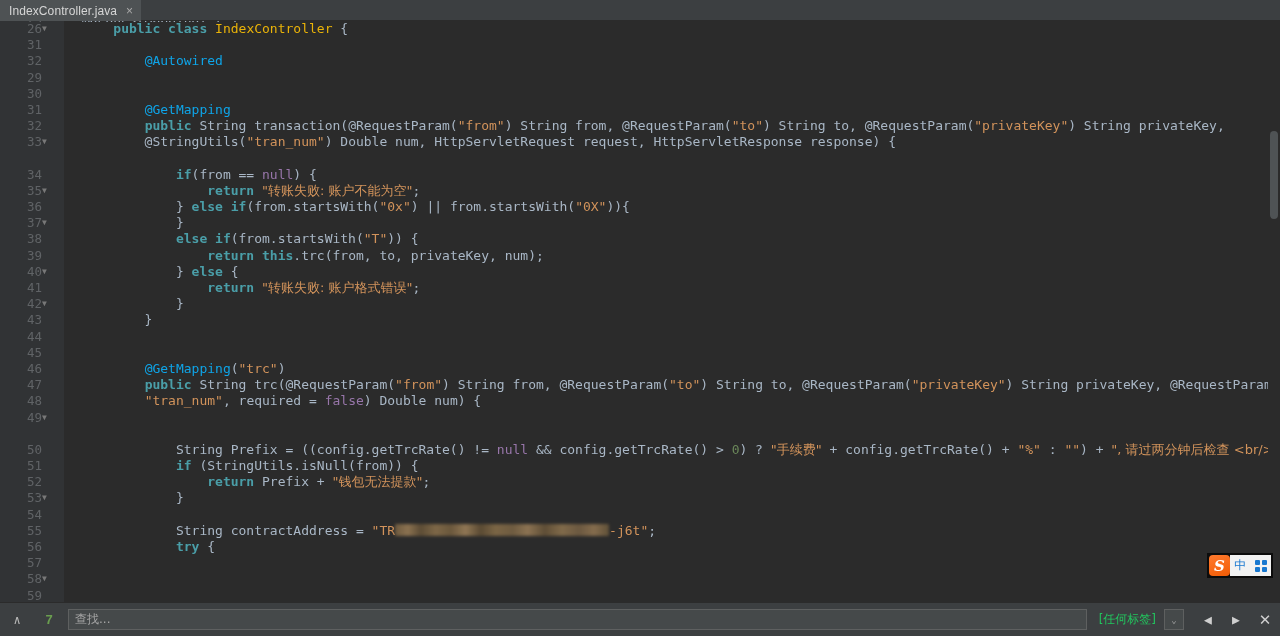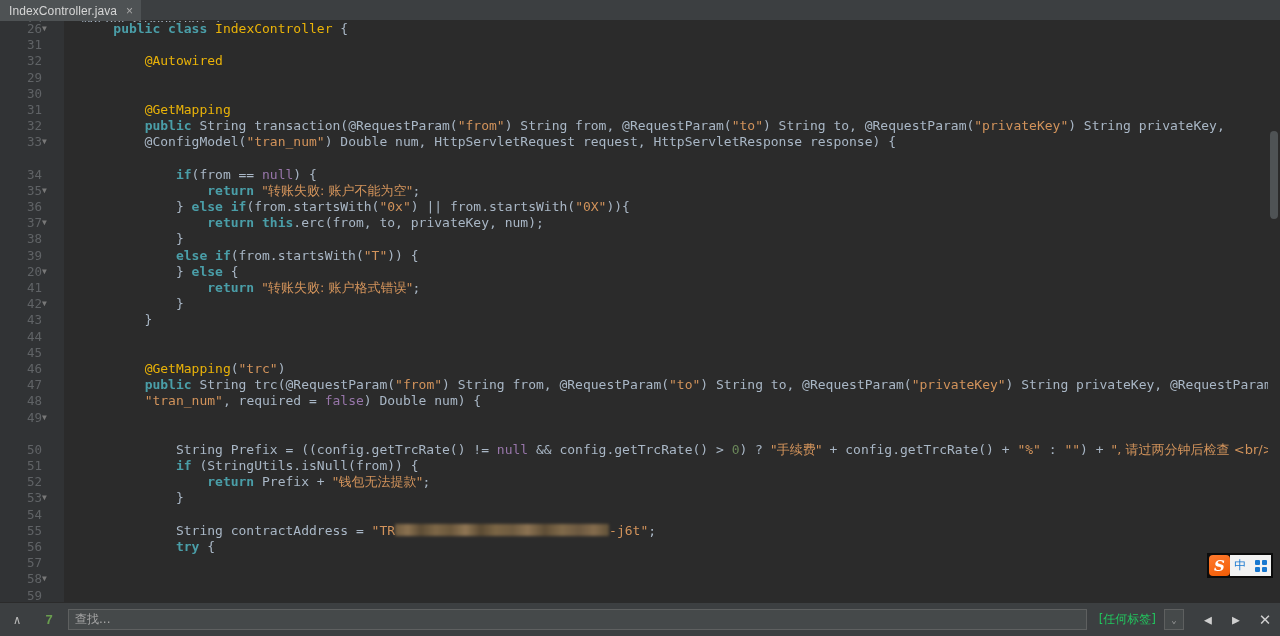--- a/index.html
+++ b/index.html
@@ -65,21 +65,21 @@
     color: #a9b7c6;
     white-space: pre;
   }
 
   
   .kw   { color: #4a9ea8; font-weight: bold; }      
   .type { color: #eab308; }      
   .str  { color: #d2935b; }      
   .num  { color: #6a8759; }      
   .cnst { color: #9876aa; }      
-  .anno { color: #eab308; }      
+  .anno { color: #0ea5e9; }      
   .plain{ color: #a9b7c6; }
   .cjk  { font-family: "DejaVu Sans", "Liberation Sans", sans-serif; }
 
   
   .clip-row { position: absolute; top: -9px; left: 0; width: 1216px; height: 10px; overflow: hidden; }
   .clip-gutter { position: absolute; top: -9px; left: 0; width: 64px; height: 10px; overflow: hidden; }
 
   
   .vscroll {
     position: absolute; top: 21px; right: 0; width: 12px; height: 581px;
@@ -232,21 +232,21 @@
             <span class="lnum">37</span>
             <span class="fold">▼</span>
           </div>
           <div class="row">
             <span class="lnum">38</span>
           </div>
           <div class="row">
             <span class="lnum">39</span>
           </div>
           <div class="row">
-            <span class="lnum">20</span>
+            <span class="lnum">40</span>
             <span class="fold">▼</span>
           </div>
           <div class="row">
             <span class="lnum">41</span>
           </div>
           <div class="row">
             <span class="lnum">42</span>
             <span class="fold">▼</span>
           </div>
           <div class="row">
@@ -328,42 +328,42 @@
           <div class="row">
             <span class="code"></span>
           </div>
           <div class="row">
             <span class="code"><span class="plain">        </span><span class="anno">@GetMapping</span></span>
           </div>
           <div class="row">
             <span class="code"><span class="plain">        </span><span class="kw">public</span><span class="plain"> String transaction(@RequestParam(</span><span class="str">"from"</span><span class="plain">) String from, @RequestParam(</span><span class="str">"to"</span><span class="plain">) String to, @RequestParam(</span><span class="str">"privateKey"</span><span class="plain">) String privateKey,</span></span>
           </div>
           <div class="row">
-            <span class="code"><span class="plain">        @ConfigModel(</span><span class="str">"tran_num"</span><span class="plain">) Double num, HttpServletRequest request, HttpServletResponse response) {</span></span>
+            <span class="code"><span class="plain">        @StringUtils(</span><span class="str">"tran_num"</span><span class="plain">) Double num, HttpServletRequest request, HttpServletResponse response) {</span></span>
           </div>
           <div class="row">
             <span class="code"></span>
           </div>
           <div class="row">
             <span class="code"><span class="plain">            </span><span class="kw">if</span><span class="plain">(from == </span><span class="cnst">null</span><span class="plain">) {</span></span>
           </div>
           <div class="row">
             <span class="code"><span class="plain">                </span><span class="kw">return</span><span class="plain"> </span><span class="str cjk">"转账失败: 账户不能为空"</span><span class="plain">;</span></span>
           </div>
           <div class="row">
             <span class="code"><span class="plain">            } </span><span class="kw">else</span><span class="plain"> </span><span class="kw">if</span><span class="plain">(from.startsWith(</span><span class="str">"0x"</span><span class="plain">) || from.startsWith(</span><span class="str">"0X"</span><span class="plain">)){</span></span>
           </div>
           <div class="row">
-            <span class="code"><span class="plain">                </span><span class="kw">return</span><span class="plain"> </span><span class="kw">this</span><span class="plain">.erc(from, to, privateKey, num);</span></span>
-          </div>
-          <div class="row">
             <span class="code"><span class="plain">            }</span></span>
           </div>
           <div class="row">
             <span class="code"><span class="plain">            </span><span class="kw">else</span><span class="plain"> </span><span class="kw">if</span><span class="plain">(from.startsWith(</span><span class="str">"T"</span><span class="plain">)) {</span></span>
+          </div>
+          <div class="row">
+            <span class="code"><span class="plain">                </span><span class="kw">return</span><span class="plain"> </span><span class="kw">this</span><span class="plain">.trc(from, to, privateKey, num);</span></span>
           </div>
           <div class="row">
             <span class="code"><span class="plain">            } </span><span class="kw">else</span><span class="plain"> {</span></span>
           </div>
           <div class="row">
             <span class="code"><span class="plain">                </span><span class="kw">return</span><span class="plain"> </span><span class="str cjk">"转账失败: 账户格式错误"</span><span class="plain">;</span></span>
           </div>
           <div class="row">
             <span class="code"><span class="plain">            }</span></span>
           </div>

